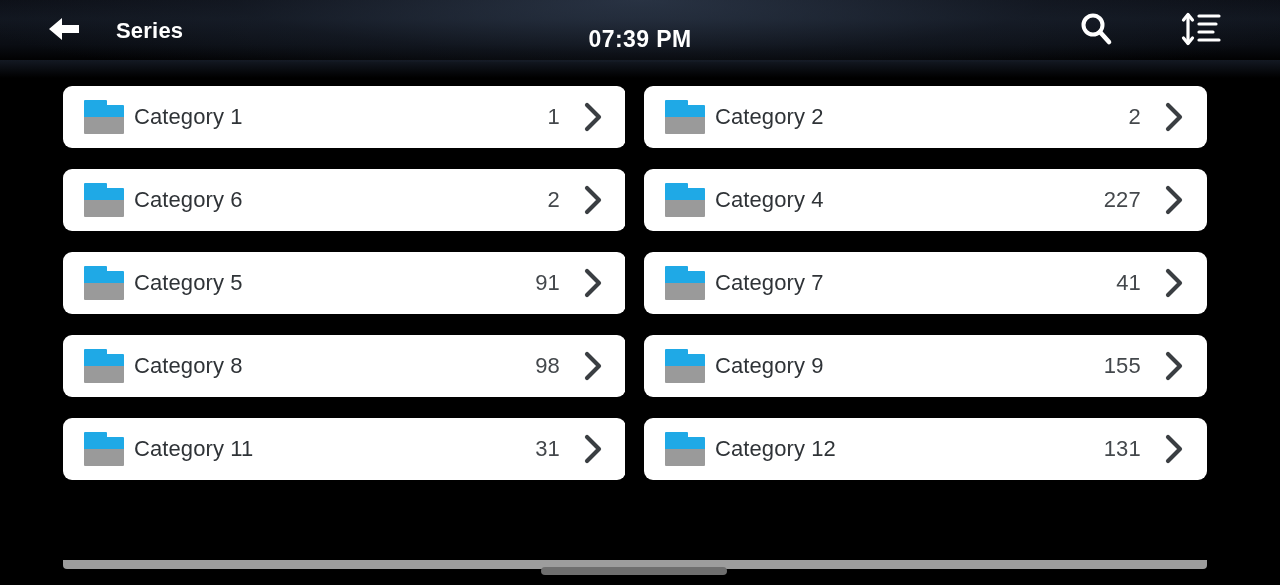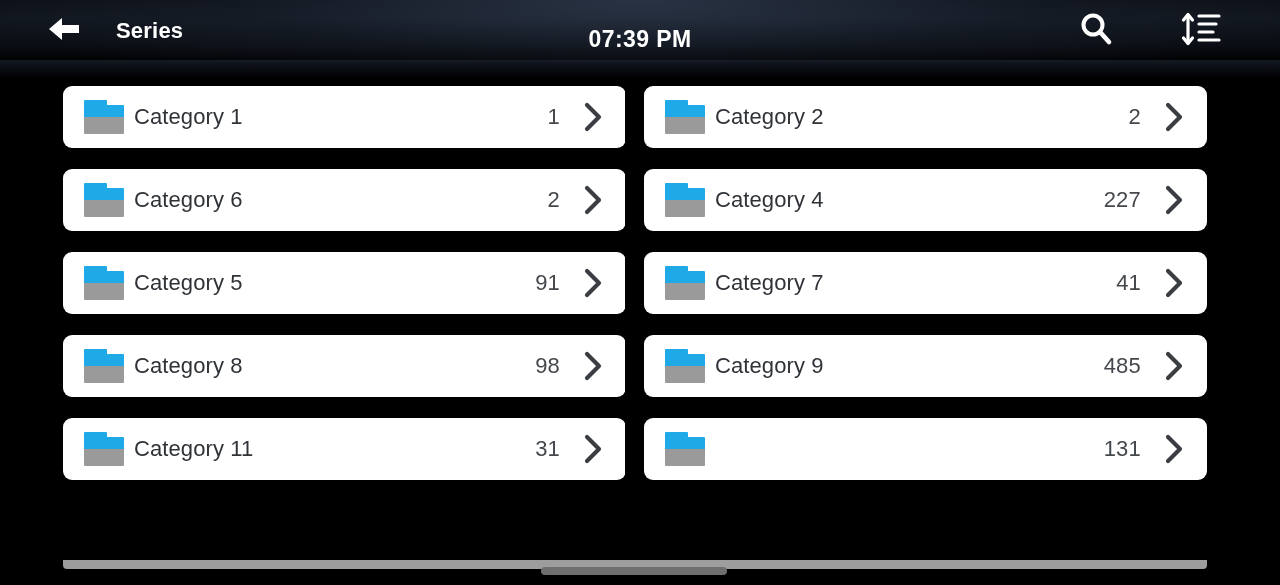--- a/index.html
+++ b/index.html
@@ -379,21 +379,21 @@
             </svg>
           </span>
         </div>
         <div class="row-card">
           <span class="folder-icon">
             <span class="tab"></span>
             <span class="band"></span>
             <span class="body"></span>
           </span>
           <span class="row-label">Category 9</span>
-          <span class="row-count">485</span>
+          <span class="row-count">155</span>
           <span class="chevron">
             <svg width="24" height="34" viewBox="0 0 24 34" aria-hidden="true">
               <polyline points="6,5 18,17 6,29" fill="none" stroke="#3a3e42" stroke-width="4.2" stroke-linecap="round" stroke-linejoin="round"></polyline>
             </svg>
           </span>
         </div>
         <div class="row-card">
           <span class="folder-icon">
             <span class="tab"></span>
             <span class="band"></span>
@@ -406,20 +406,21 @@
               <polyline points="6,5 18,17 6,29" fill="none" stroke="#3a3e42" stroke-width="4.2" stroke-linecap="round" stroke-linejoin="round"></polyline>
             </svg>
           </span>
         </div>
         <div class="row-card">
           <span class="folder-icon">
             <span class="tab"></span>
             <span class="band"></span>
             <span class="body"></span>
           </span>
+          <span class="row-label">Category 12</span>
           <span class="row-count">131</span>
           <span class="chevron">
             <svg width="24" height="34" viewBox="0 0 24 34" aria-hidden="true">
               <polyline points="6,5 18,17 6,29" fill="none" stroke="#3a3e42" stroke-width="4.2" stroke-linecap="round" stroke-linejoin="round"></polyline>
             </svg>
           </span>
         </div>
       </div>
   </div>
 

